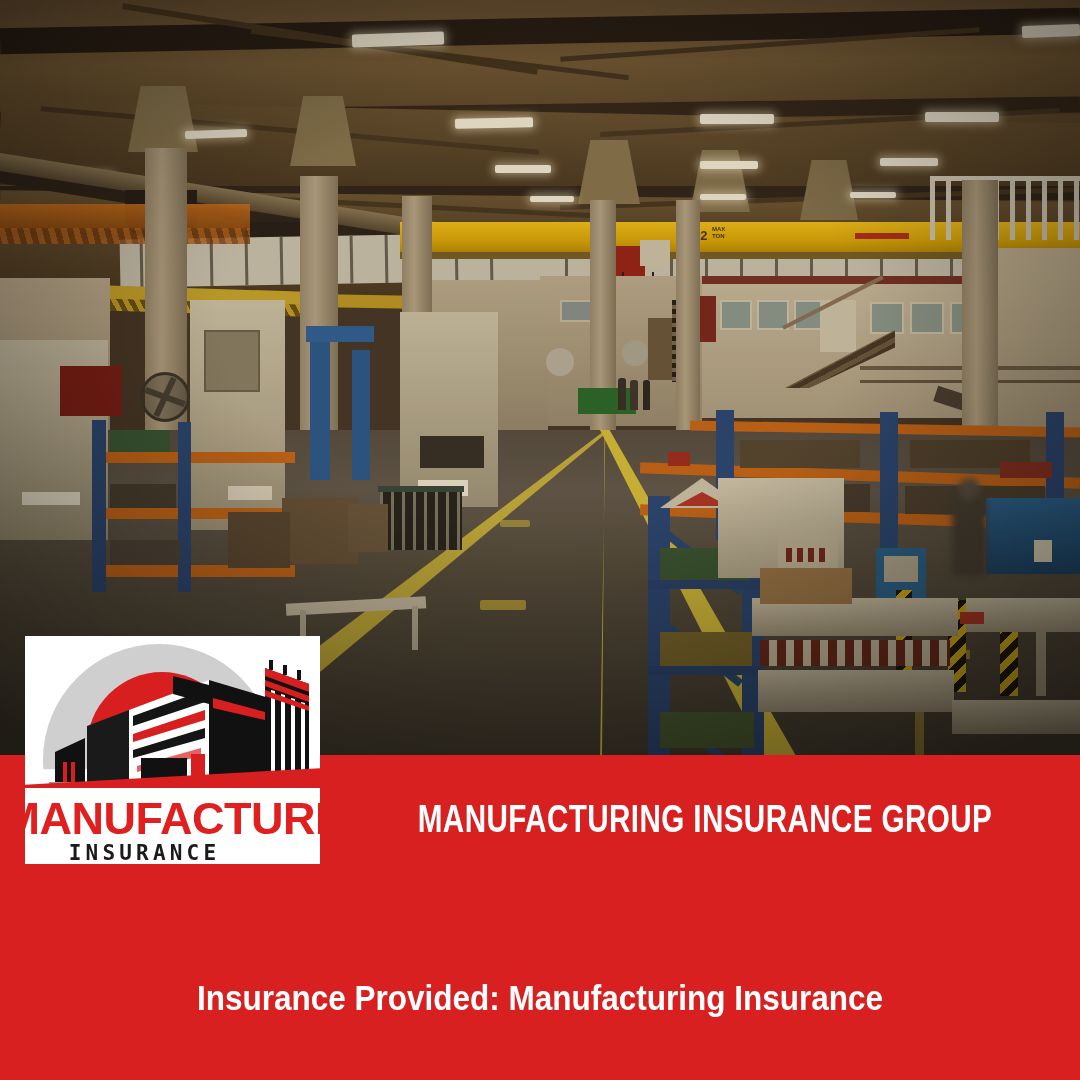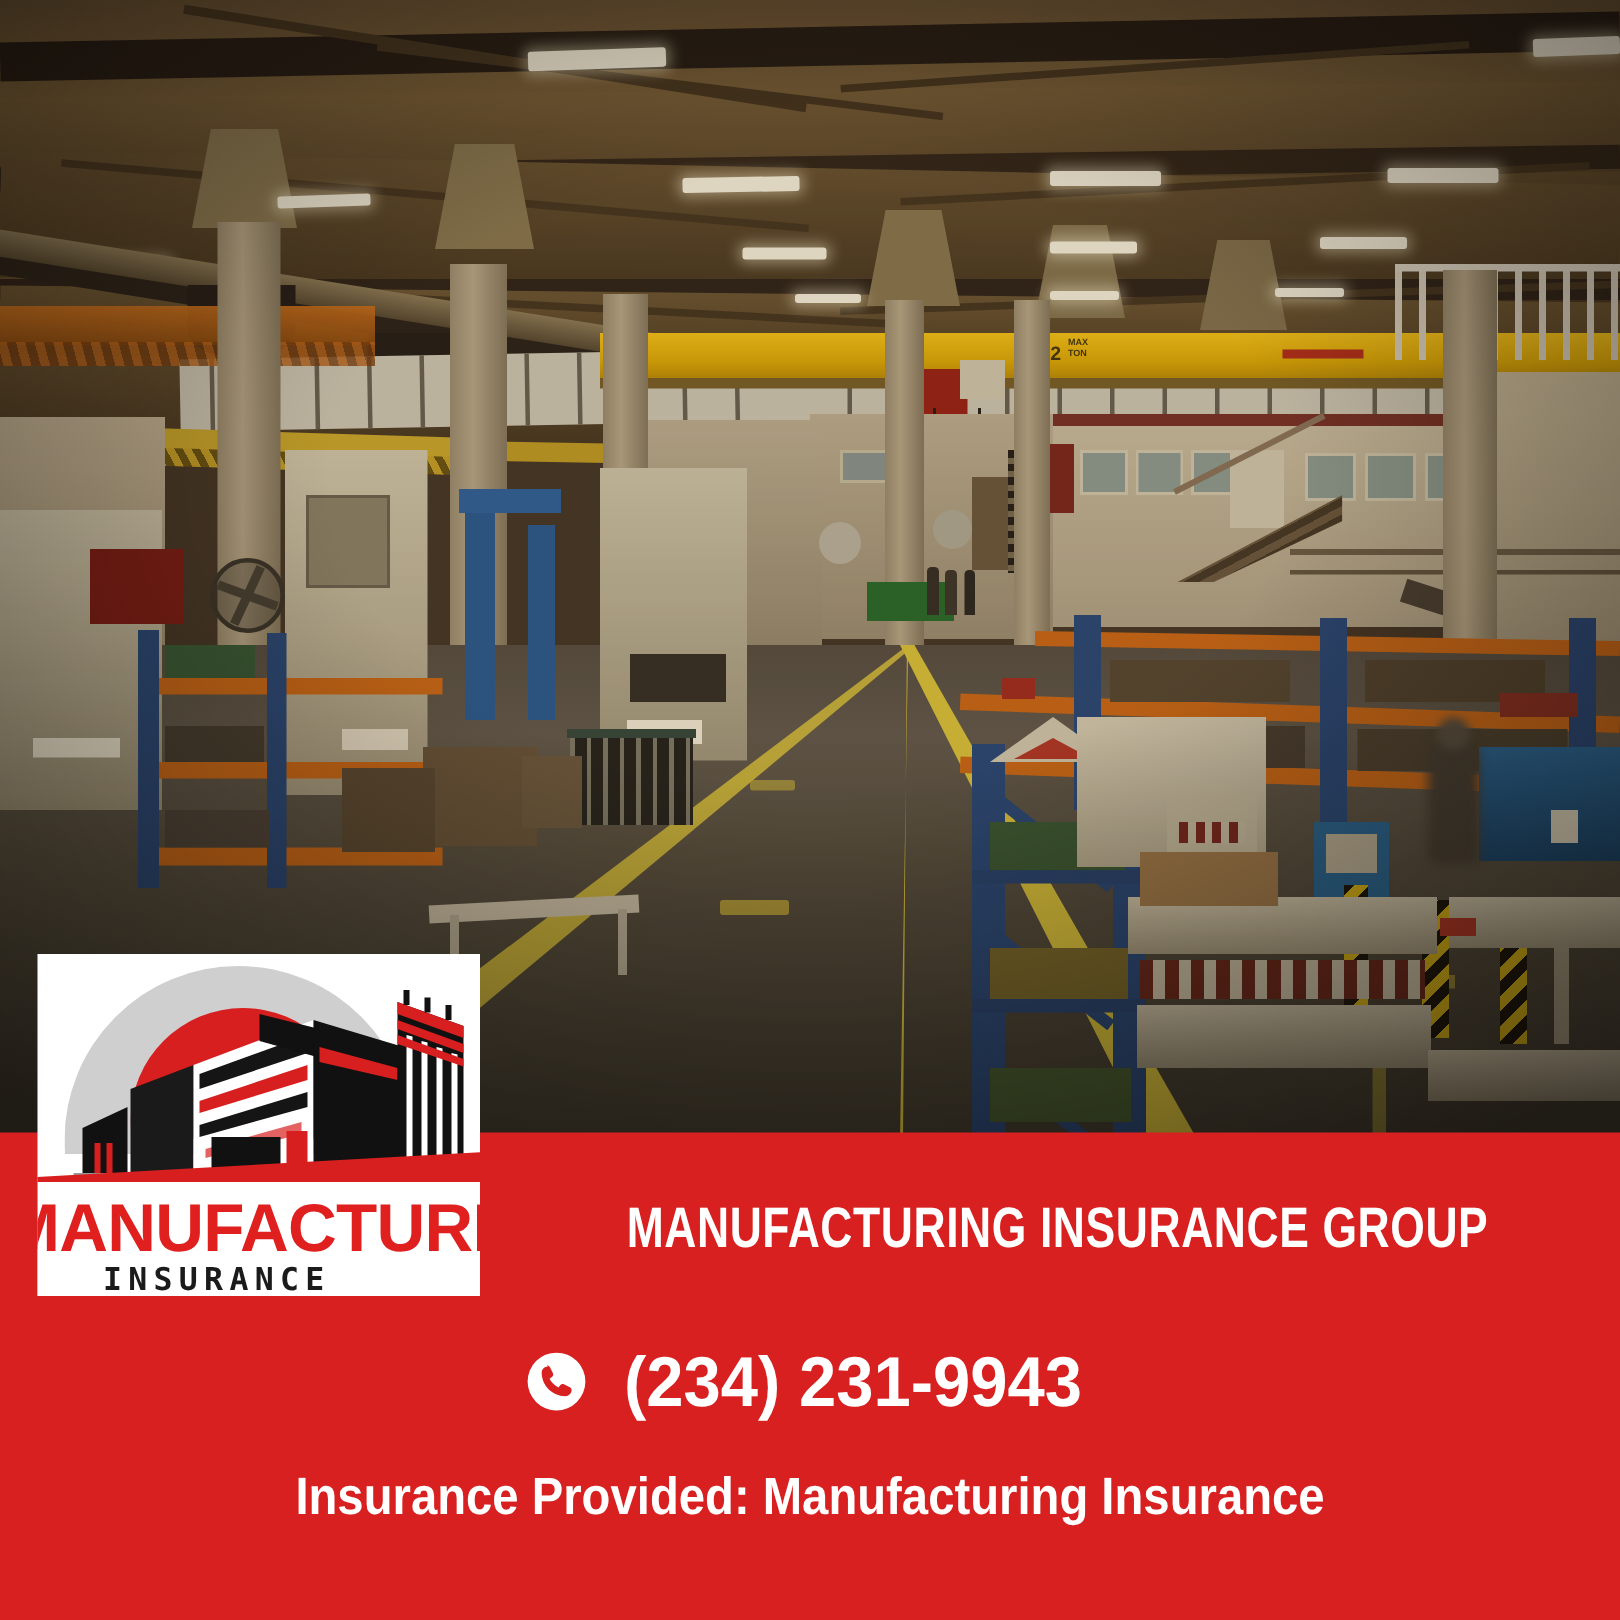--- a/index.html
+++ b/index.html
@@ -393,22 +393,15 @@
     </svg>
 
     <div class="lg-swoosh"></div>
     <div class="lg-band"></div>
     <div class="lg-word">MANUFACTURING</div>
     <div class="lg-sub">INSURANCE GROUP</div>
   </div>
 
   <div class="b-title">MANUFACTURING INSURANCE GROUP</div>
 
-  <div class="b-phone-row">
-    <svg class="phico" viewBox="0 0 48 48">
-      <circle cx="24" cy="24" r="22" fill="#ffffff"></circle>
-      <path d="M17.5 12.5c-2.6 0-4.8 2.1-4.8 4.7 0 9.9 8.1 18 18 18 2.6 0 4.8-2.1 4.8-4.7 0-.9-.5-1.7-1.3-2.1l-4.6-2.3c-.9-.5-2-.2-2.6.6l-1.5 1.9c-2.9-1.5-5.3-3.8-6.8-6.7l2-1.5c.8-.6 1.1-1.7.6-2.6l-2.3-4.6c-.4-.8-1.2-1.3-2.1-1.3h-.4z" fill="#d82020"></path>
-    </svg>
-    <div class="b-phone">(234) 231-9943</div>
-  </div>
 
   <div class="b-sub">Insurance Provided: Manufacturing Insurance</div>
 </div>
 
 </body></html>

